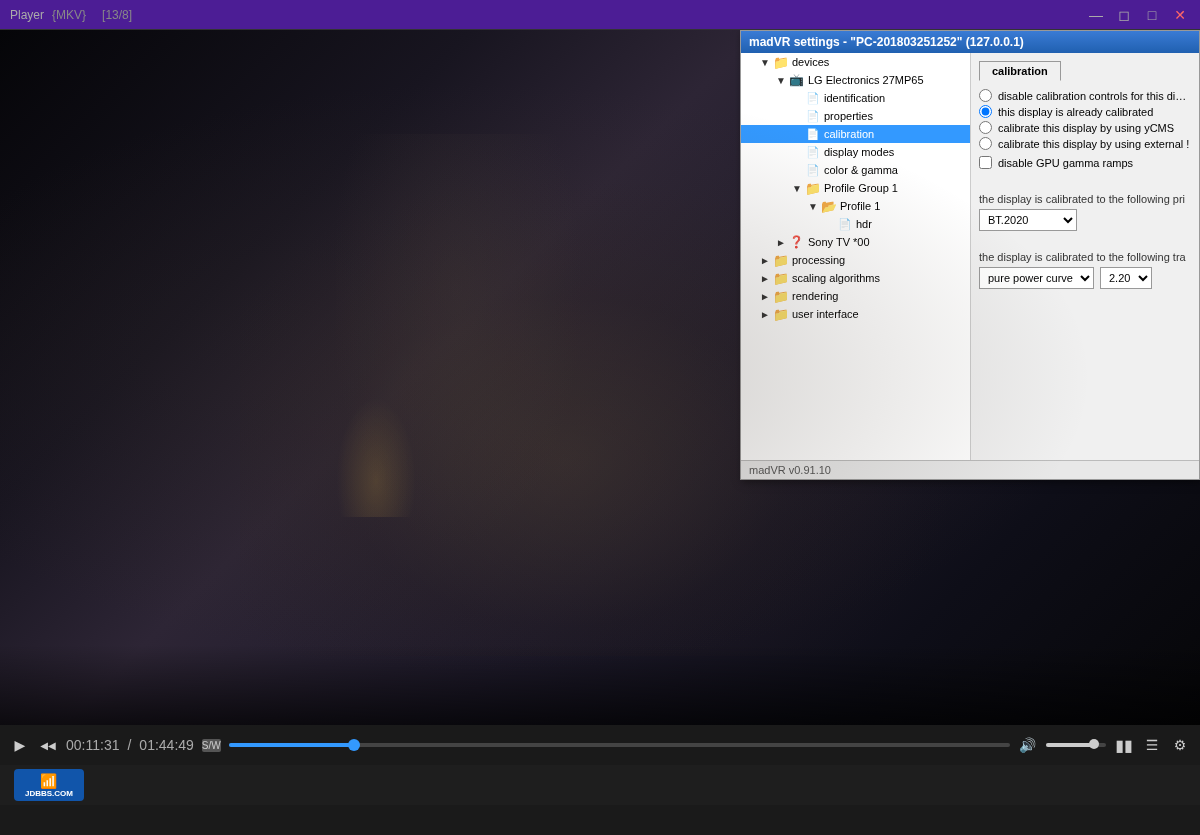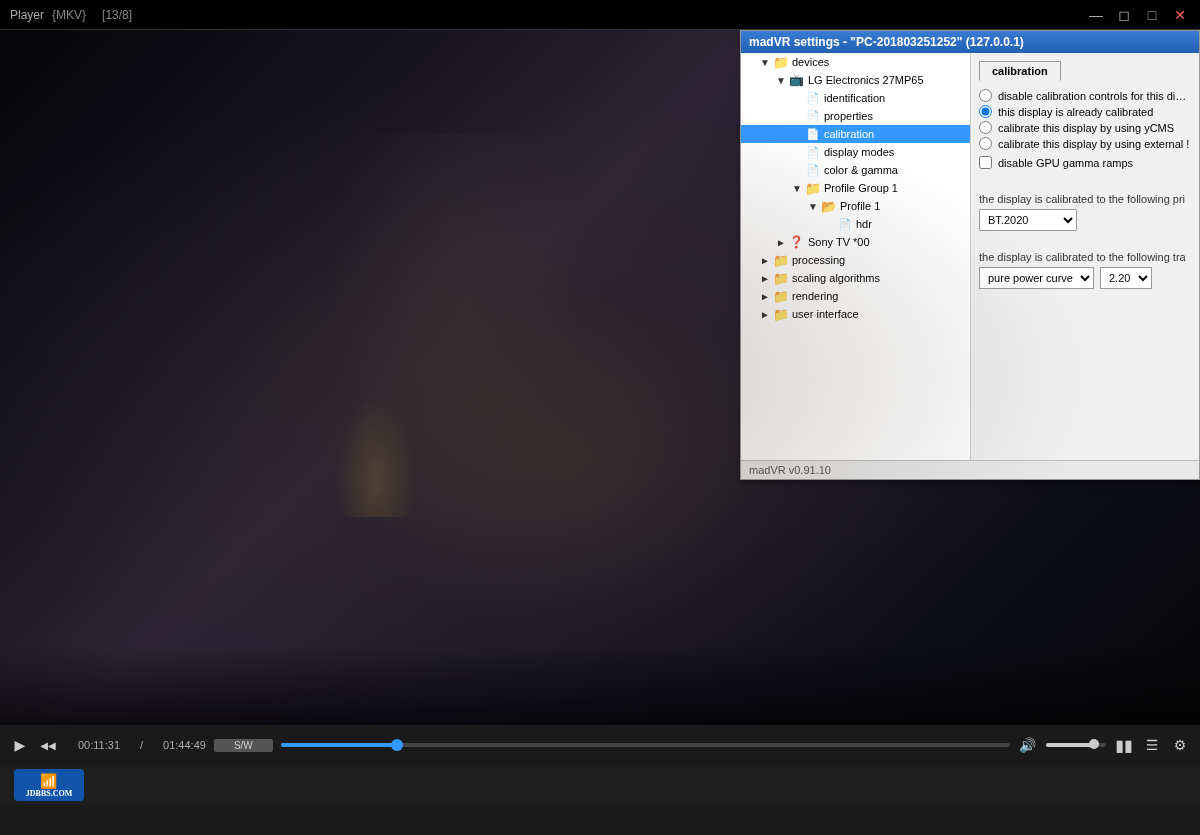--- a/index.html
+++ b/index.html
@@ -1,20 +1,20 @@
 <!DOCTYPE html>
 <html><head>
   <meta charset="utf-8">
   <style>
     * { margin: 0; padding: 0; box-sizing: border-box; }
     body { width: 1200px; height: 835px; overflow: hidden; background: #1a1a1a; font-family: 'Segoe UI', Arial, sans-serif; font-size: 12px; }
 
     
     #titlebar {
-      width: 100%; height: 30px; background: #000000; display: flex; align-items: center;
+      width: 100%; height: 30px; background: #4c1d95; display: flex; align-items: center;
       padding: 0 10px; color: #ccc; font-size: 12px; border-bottom: 1px solid #333;
     }
     #titlebar .win-controls { display: flex; gap: 8px; }
     .win-btn { width: 20px; height: 20px; display: flex; align-items: center; justify-content: center; color: #aaa; cursor: pointer; font-size: 14px; }
 
     
     #video-area {
       width: 100%; height: 695px; background: #000; position: relative; overflow: hidden;
     }
     #video-content {
@@ -101,22 +101,22 @@
     .ctrl-btn { color: #ccc; cursor: pointer; font-size: 14px; display: flex; align-items: center; justify-content: center; width: 20px; height: 20px; }
 
     #progress-bar-wrap { flex: 1; height: 4px; background: #444; border-radius: 2px; position: relative; cursor: pointer; }
     #progress-fill { height: 100%; background: #3399ff; border-radius: 2px; width: 16%; }
     #progress-thumb { position: absolute; top: -4px; left: 16%; width: 12px; height: 12px; background: #3399ff; border-radius: 50%; transform: translateX(-50%); }
 
     #volume-wrap { width: 60px; height: 4px; background: #444; border-radius: 2px; position: relative; cursor: pointer; }
     #volume-fill { height: 100%; background: #ccc; border-radius: 2px; width: 80%; }
     #volume-thumb { position: absolute; top: -4px; left: 80%; width: 10px; height: 10px; background: #ccc; border-radius: 50%; transform: translateX(-50%); }
 
-    .time-display { color: #aaa; font-size: 11px; white-space: nowrap; margin-left: 12px; }
-    .badge { background: #555; color: #ccc; padding: 1px 20px; font-size: 10px; border-radius: 2px; }
+    .time-display { color: #aaa; font-size: 14px; white-space: nowrap; }
+    .badge { background: #555; color: #ccc; padding: 1px 0; font-size: 10px; border-radius: 2px; }
 
     .spacer { flex: 1; }
 
     
     #subtitle-bar {
       width: 100%; height: 40px; background: #1e1e1e; display: flex; align-items: center;
       padding: 0 14px; gap: 10px;
     }
     #jdbbs-logo {
       width: 70px; height: 32px; background: #1155aa; border-radius: 4px; display: flex; align-items: center; justify-content: center;
@@ -410,15 +410,15 @@
   <div class="ctrl-btn" style="font-size:16px;">▮▮</div>
   <div class="ctrl-btn">☰</div>
   <div class="ctrl-btn">⚙</div>
 </div>
 
 <div id="subtitle-bar">
   <div id="jdbbs-logo">
     <div class="logo-top">
       <span style="font-size:14px;">📶</span>
     </div>
-    <div style="font-size:8px;font-family:Liberation Serif, serif;">JDBBS.COM</div>
+    <div style="font-size:8px;">JDBBS.COM</div>
   </div>
 </div>
 
 </body></html>

